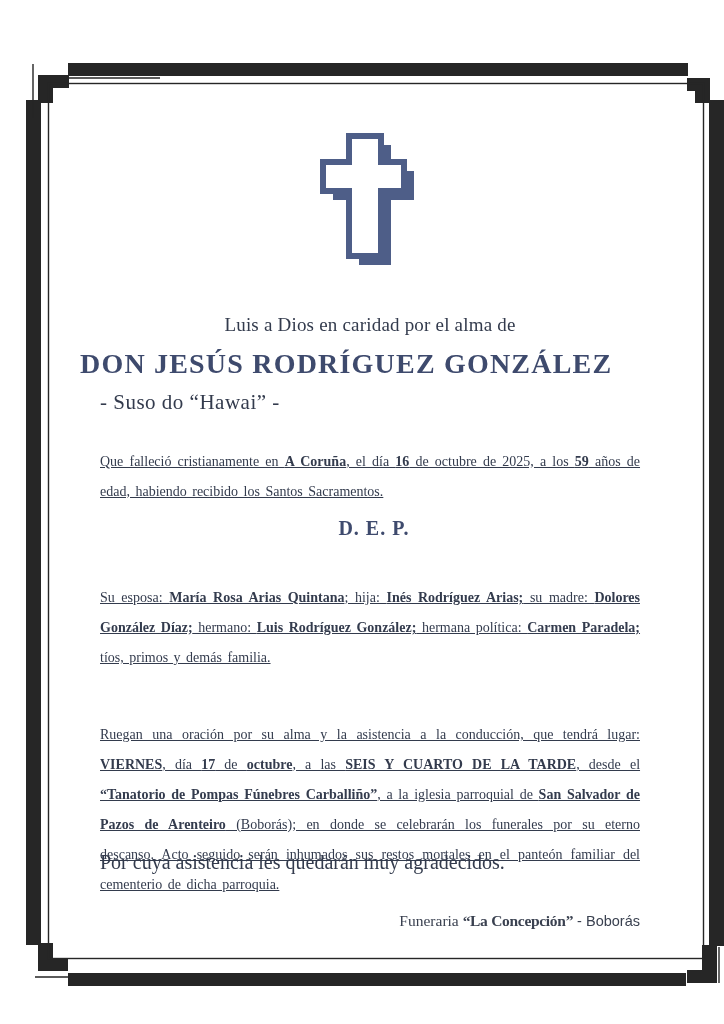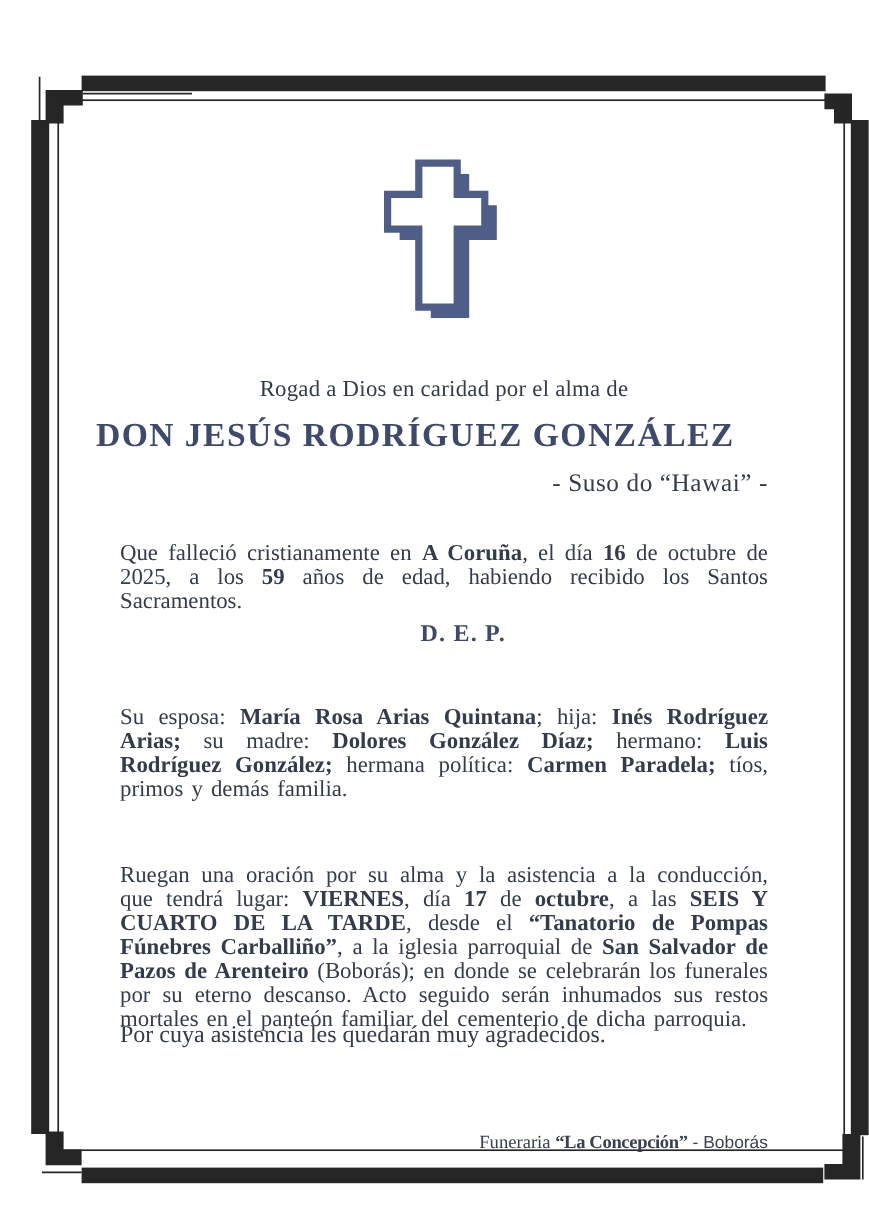--- a/index.html
+++ b/index.html
@@ -25,42 +25,42 @@
     position:absolute;left:0;top:314px;width:540px;
     text-align:center;font-size:19px;letter-spacing:.2px;
   }
   .deceased-name{
     position:absolute;left:-20px;top:348px;width:580px;
     text-align:left;font-size:28px;font-weight:bold;letter-spacing:1.2px;
     color:var(--accent,#3e4a6d);
   }
   .nickname{
     position:absolute;left:0;top:390px;width:540px;
-    text-align:right;font-size:21px;letter-spacing:.5px;
+    text-align:left;font-size:21px;letter-spacing:.5px;
   }
   .para{
     position:absolute;left:0;width:540px;
-    font-size:19px;line-height:20px;
-    text-align:justify;word-spacing:2px;
+    font-size:14px;line-height:30px;
+    text-align:justify;word-spacing:2px;text-decoration:underline;
   }
   .p-death{top:433px;}
   .dep{
-    position:absolute;left:16px;top:517px;width:540px;
+    position:absolute;left:4px;top:517px;width:540px;
     text-align:center;font-weight:bold;font-size:20px;letter-spacing:1px;
     color:var(--accent,#3e4a6d);
   }
   .p-family{top:569px;}
   .p-funeral{top:676px;margin-top:44px;}
   .gratitude{
     position:absolute;left:0;top:851px;width:540px;
     font-size:20px;text-align:left;
   }
   .funeral-home{
     position:absolute;left:0;top:912px;width:540px;
-    text-align:right;font-size:15.5px;color:#3a4150;margin-top:32px;
+    text-align:right;font-size:15.5px;color:#3a4150;
   }
   .funeral-home .fh-name{font-weight:bold;letter-spacing:-.3px;}
   .funeral-home .fh-loc{font-family:"Liberation Sans","DejaVu Sans",sans-serif;font-size:14.5px;}
   b,.b{font-weight:bold;}
 </style>
 </head>
 <body>
 
 <svg class="frame-svg" viewBox="0 0 724 1024" xmlns="http://www.w3.org/2000/svg">
 
@@ -77,21 +77,21 @@
   <rect class="hairline" x="48.5" y="83.5" width="655" height="875"></rect>
   <path class="hairline" d="M33,64 V118 M69,78 H160 M35,977 H68 M719,947 V983"></path>
 </svg>
 
 <svg class="cross-wrap" viewBox="-5 -5 100 140" xmlns="http://www.w3.org/2000/svg">
   <path class="cross-shadow" transform="translate(10,9)" d="M26,0 H58 V26 H81 V55 H58 V120 H26 V55 H0 V26 H26 Z"></path>
   <path class="cross-front" d="M26,0 H58 V26 H81 V55 H58 V120 H26 V55 H0 V26 H26 Z"></path>
 </svg>
 
 <div class="content">
-  <div class="invocation">Rogad a Dios en caridad por el alma de</div>
+  <div class="invocation">Luis a Dios en caridad por el alma de</div>
   <div class="deceased-name">DON JESÚS RODRÍGUEZ GONZÁLEZ</div>
   <div class="nickname">-  Suso do “Hawai” -</div>
 
   <p class="para p-death"><span>Que falleció cristianamente en  </span><span class="b">A Coruña</span><span>,  el día </span><span class="b">16</span><span> de octubre de 2025, a los </span><span class="b">59</span><span> años de edad, habiendo recibido los Santos Sacramentos.</span></p>
 
   <div class="dep">D. E. P.</div>
 
   <p class="para p-family"><span>Su esposa: </span><span class="b">María Rosa Arias Quintana</span><span>; hija: </span><span class="b">Inés Rodríguez Arias;</span><span> su madre: </span><span class="b">Dolores González Díaz;</span><span> hermano: </span><span class="b">Luis Rodríguez González;</span><span> hermana política: </span><span class="b">Carmen Paradela;</span><span> tíos, primos y demás familia.</span></p>
   <p class="para p-funeral"><span>Ruegan una oración por su alma y la asistencia a la conducción, que tendrá lugar: </span><span class="b">VIERNES</span><span>, día </span><span class="b">17</span><span> de </span><span class="b">octubre</span><span>, a las </span><span class="b">SEIS Y CUARTO DE LA TARDE</span><span>, desde el </span><span class="b">“Tanatorio de Pompas Fúnebres Carballiño”</span><span>, a la iglesia parroquial de </span><span class="b">San Salvador de Pazos de Arenteiro</span><span> (Boborás); en donde se celebrarán los funerales por su eterno descanso. Acto seguido serán inhumados sus restos mortales en el panteón familiar del cementerio de dicha parroquia.</span></p>
 

